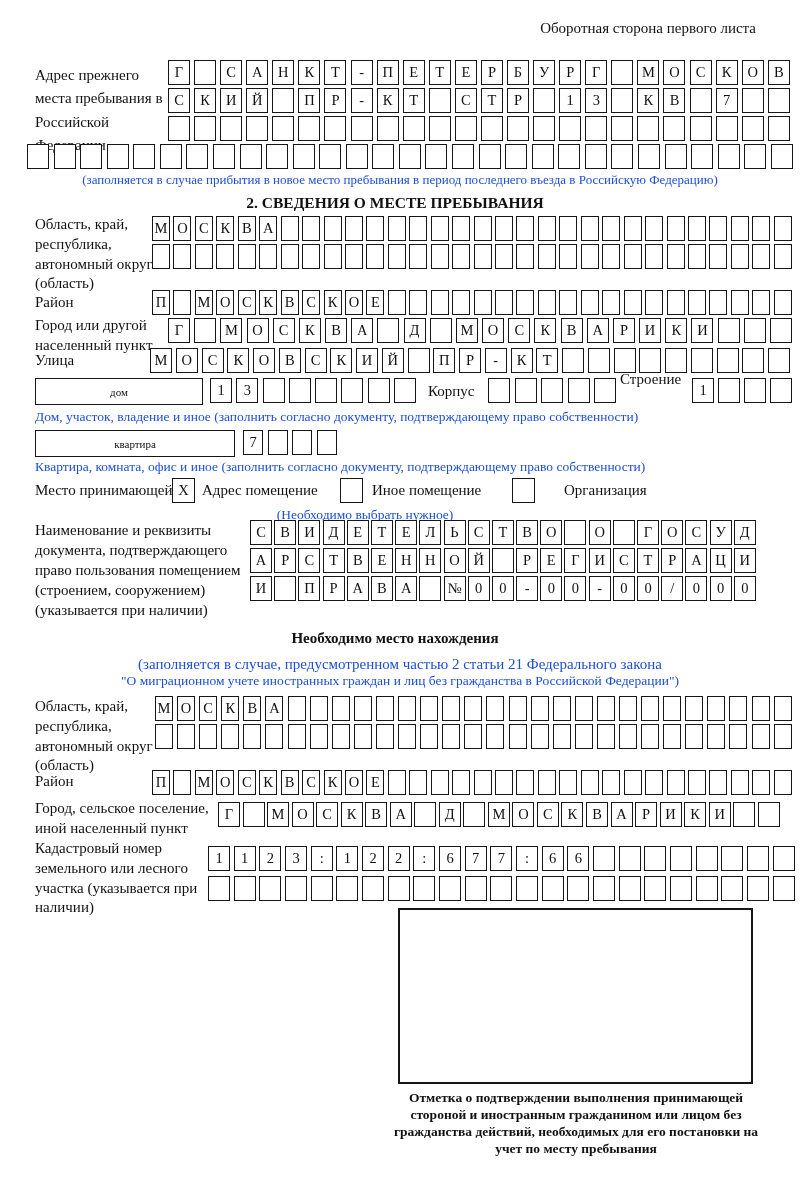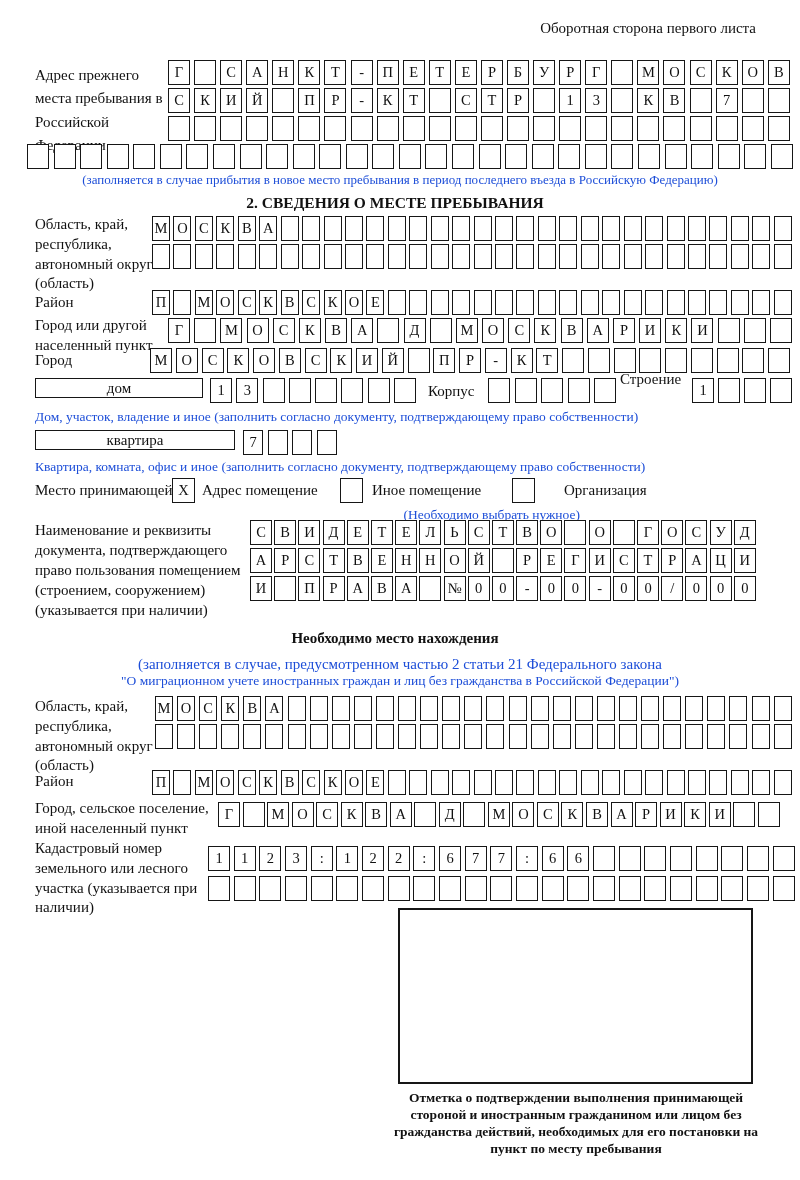--- a/index.html
+++ b/index.html
@@ -9,22 +9,22 @@
   .lbl{position:absolute;font-size:15px;line-height:1.32;color:#111;}
   .note{position:absolute;font-size:13px;color:#1d4ed8;}
   .note-c{text-align:center;left:0;width:800px;}
   .title{position:absolute;font-size:15.5px;font-weight:bold;text-align:center;left:0;width:790px;}
   .cellrow{position:absolute;display:flex;justify-content:space-between;}
   .cell{box-sizing:border-box;flex:none;width:22px;height:25px;border:1.6px solid #161616;
         background:#fff;display:flex;align-items:center;justify-content:center;
         font-size:14.5px;line-height:1;}
   .cw18 .cell{width:18px}
   .cw20 .cell{width:20px}
-  .labelbox{position:absolute;box-sizing:border-box;height:20px;border:1.6px solid #161616;
-        display:flex;align-items:center;justify-content:center;font-size:15px;background:#fff;}
+  .labelbox{position:absolute;box-sizing:border-box;height:27px;border:1.6px solid #161616;
+        display:flex;align-items:center;justify-content:center;font-size:11px;background:#fff;}
   .inline-lbl{position:absolute;font-size:15px;line-height:26px;white-space:nowrap;}
   .checkbox{position:absolute;box-sizing:border-box;width:23px;height:25px;border:1.6px solid #161616;
         display:flex;align-items:center;justify-content:center;font-size:14.5px;background:#fff;}
   .stampbox{position:absolute;box-sizing:border-box;border:2px solid #161616;background:#fff;}
   .caption{position:absolute;font-size:13.5px;font-weight:bold;text-align:center;line-height:1.25;}
 </style>
 </head>
 <body>
 
 <div class="abs" style="top:20px;right:44px;font-size:15px;">Оборотная сторона первого листа</div>
@@ -264,21 +264,21 @@
     <span class="cell">А</span>
     <span class="cell">Р</span>
     <span class="cell">И</span>
     <span class="cell">К</span>
     <span class="cell">И</span>
     <span class="cell"></span>
     <span class="cell"></span>
     <span class="cell"></span>
   </div>
 
-<div class="lbl" style="left:35px;top:351px;">Город</div>
+<div class="lbl" style="left:35px;top:351px;">Улица</div>
 <div class="cellrow" style="left:150px;top:348px;width:640px;">
     <span class="cell">М</span>
     <span class="cell">О</span>
     <span class="cell">С</span>
     <span class="cell">К</span>
     <span class="cell">О</span>
     <span class="cell">В</span>
     <span class="cell">С</span>
     <span class="cell">К</span>
     <span class="cell">И</span>
@@ -337,21 +337,21 @@
   </div>
 <div class="note" style="left:35px;top:459px;font-size:13.5px;">Квартира, комната, офис и иное (заполнить согласно документу, подтверждающему право собственности)</div>
 
 <div class="inline-lbl" style="left:35px;top:478px;line-height:25px;">Место принимающей:</div>
 <div class="checkbox" style="left:172px;top:478px;">X</div>
 <div class="inline-lbl" style="left:202px;top:478px;line-height:25px;">Адрес помещение</div>
 <div class="checkbox" style="left:340px;top:478px;"></div>
 <div class="inline-lbl" style="left:372px;top:478px;line-height:25px;">Иное помещение</div>
 <div class="checkbox" style="left:512px;top:478px;"></div>
 <div class="inline-lbl" style="left:564px;top:478px;line-height:25px;">Организация</div>
-<div class="note" style="left:150px;top:507px;width:430px;text-align:right;font-size:13.5px;">(Необходимо выбрать нужное)</div>
+<div class="note" style="left:150px;top:507px;width:430px;text-align:center;font-size:13.5px;">(Необходимо выбрать нужное)</div>
 
 <div class="lbl" style="left:35px;top:521px;width:212px;line-height:1.33;">Наименование и реквизиты документа, подтверждающего право пользования помещением (строением, сооружением) (указывается при наличии)</div>
 <div class="cellrow" style="left:250px;top:520px;width:506px;">
     <span class="cell">С</span>
     <span class="cell">В</span>
     <span class="cell">И</span>
     <span class="cell">Д</span>
     <span class="cell">Е</span>
     <span class="cell">Т</span>
     <span class="cell">Е</span>
@@ -592,13 +592,13 @@
     <span class="cell"></span>
     <span class="cell"></span>
     <span class="cell"></span>
     <span class="cell"></span>
     <span class="cell"></span>
     <span class="cell"></span>
     <span class="cell"></span>
   </div>
 
 <div class="stampbox" style="left:398px;top:908px;width:355px;height:176px;"></div>
-<div class="caption" style="left:388px;top:1090px;width:376px;">Отметка о подтверждении выполнения принимающей стороной и иностранным гражданином или лицом без гражданства действий, необходимых для его постановки на пункт по месту пребывания</div>
+<div class="caption" style="left:388px;top:1090px;width:376px;">Отметка о подтверждении выполнения принимающей стороной и иностранным гражданином или лицом без гражданства действий, необходимых для его постановки на учет по месту пребывания</div>
 
 </body></html>

